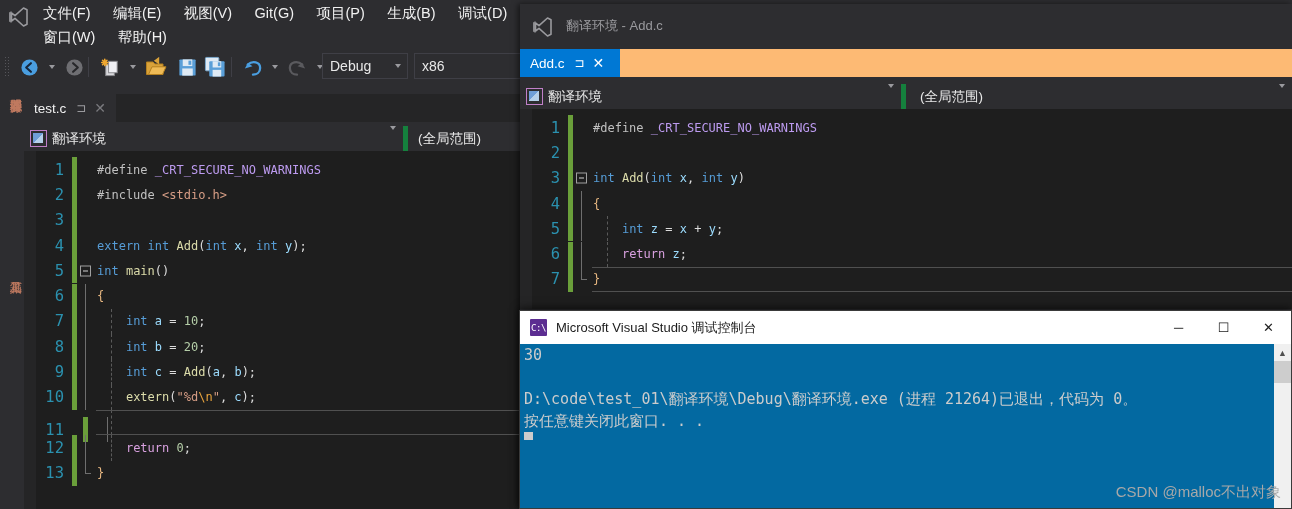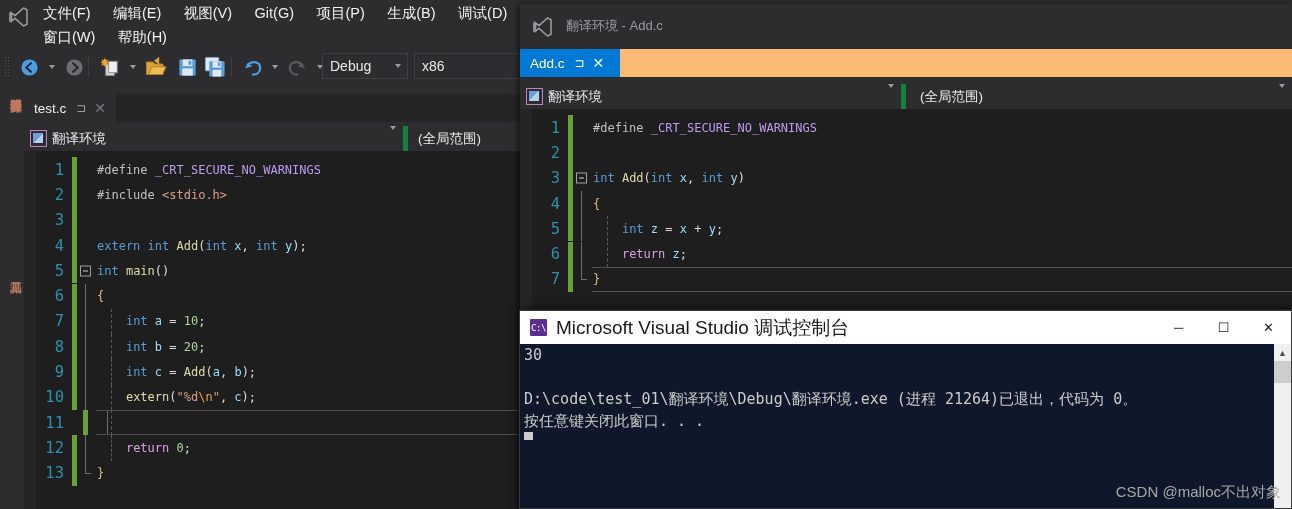--- a/index.html
+++ b/index.html
@@ -239,30 +239,30 @@
     background: #ffffff;
     display: flex; align-items: center;
   }
   .con-ic {
     width: 17px; height: 17px; margin-left: 10px; margin-right: 9px;
     background: #5c2d91; border-radius: 1px;
     color: #ffffff; font-size: 9px; font-family: "DejaVu Sans Mono", monospace;
     display: flex; align-items: center; justify-content: center;
     flex: none; letter-spacing: -0.5px;
   }
-  .con-name { color: #1a1a1a; font-size: 19px; white-space: nowrap; }
+  .con-name { color: #1a1a1a; font-size: 13px; white-space: nowrap; }
   .con-btns { margin-left: auto; display: flex; height: 33px; }
   .con-btn {
     width: 45px; height: 33px;
     display: flex; align-items: center; justify-content: center;
     color: #202020; font-size: 13px;
   }
   .con-body {
     position: absolute; left: 0; top: 33px; right: 0; bottom: 0;
-    background: #0f172a; overflow: hidden;
+    background: #0369a1; overflow: hidden;
   }
   .con-line {
     color: #cccccc; font-family: "DejaVu Sans Mono", monospace;
     font-size: 15px; white-space: pre; padding-left: 4px;
     line-height: 22px;
   }
   .con-cursor {
     width: 9px; height: 8px; background: #cccccc; margin-left: 4px;
   }
   .con-scroll {
@@ -493,21 +493,21 @@
       <span class="guide" style="left: 87px; top: 208.4px; height: 25.3px;"></span>
       <div class="code-row" style="top: 233.7px;">
         <span class="lnum">10</span>
         <span class="chbar saved"></span>
         <span class="glyph">
           <span class="fold-line"></span>
         </span>
         <span class="codetext">    <span class="fn">extern</span><span class="op">(</span><span class="str">"%d</span><span class="esc">\n</span><span class="str">"</span><span class="op">,</span> <span class="var">c</span><span class="op">);</span></span>
       </div>
       <span class="guide" style="left: 87px; top: 233.7px; height: 25.3px;"></span>
-      <div class="code-row" style="top: 259px; gap: 11px;">
+      <div class="code-row" style="top: 266px; gap: 11px;">
         <span class="lnum">11</span>
         <span class="chbar saved"></span>
         <span class="glyph">
           <span class="fold-line"></span>
         </span>
         <span class="codetext"></span>
       </div>
       <span class="guide" style="left: 87px; top: 259px; height: 25.3px;"></span>
       <div class="curline" style="top: 259px; left: 72px;"></div>
       <div class="code-row" style="top: 284.3px;">

